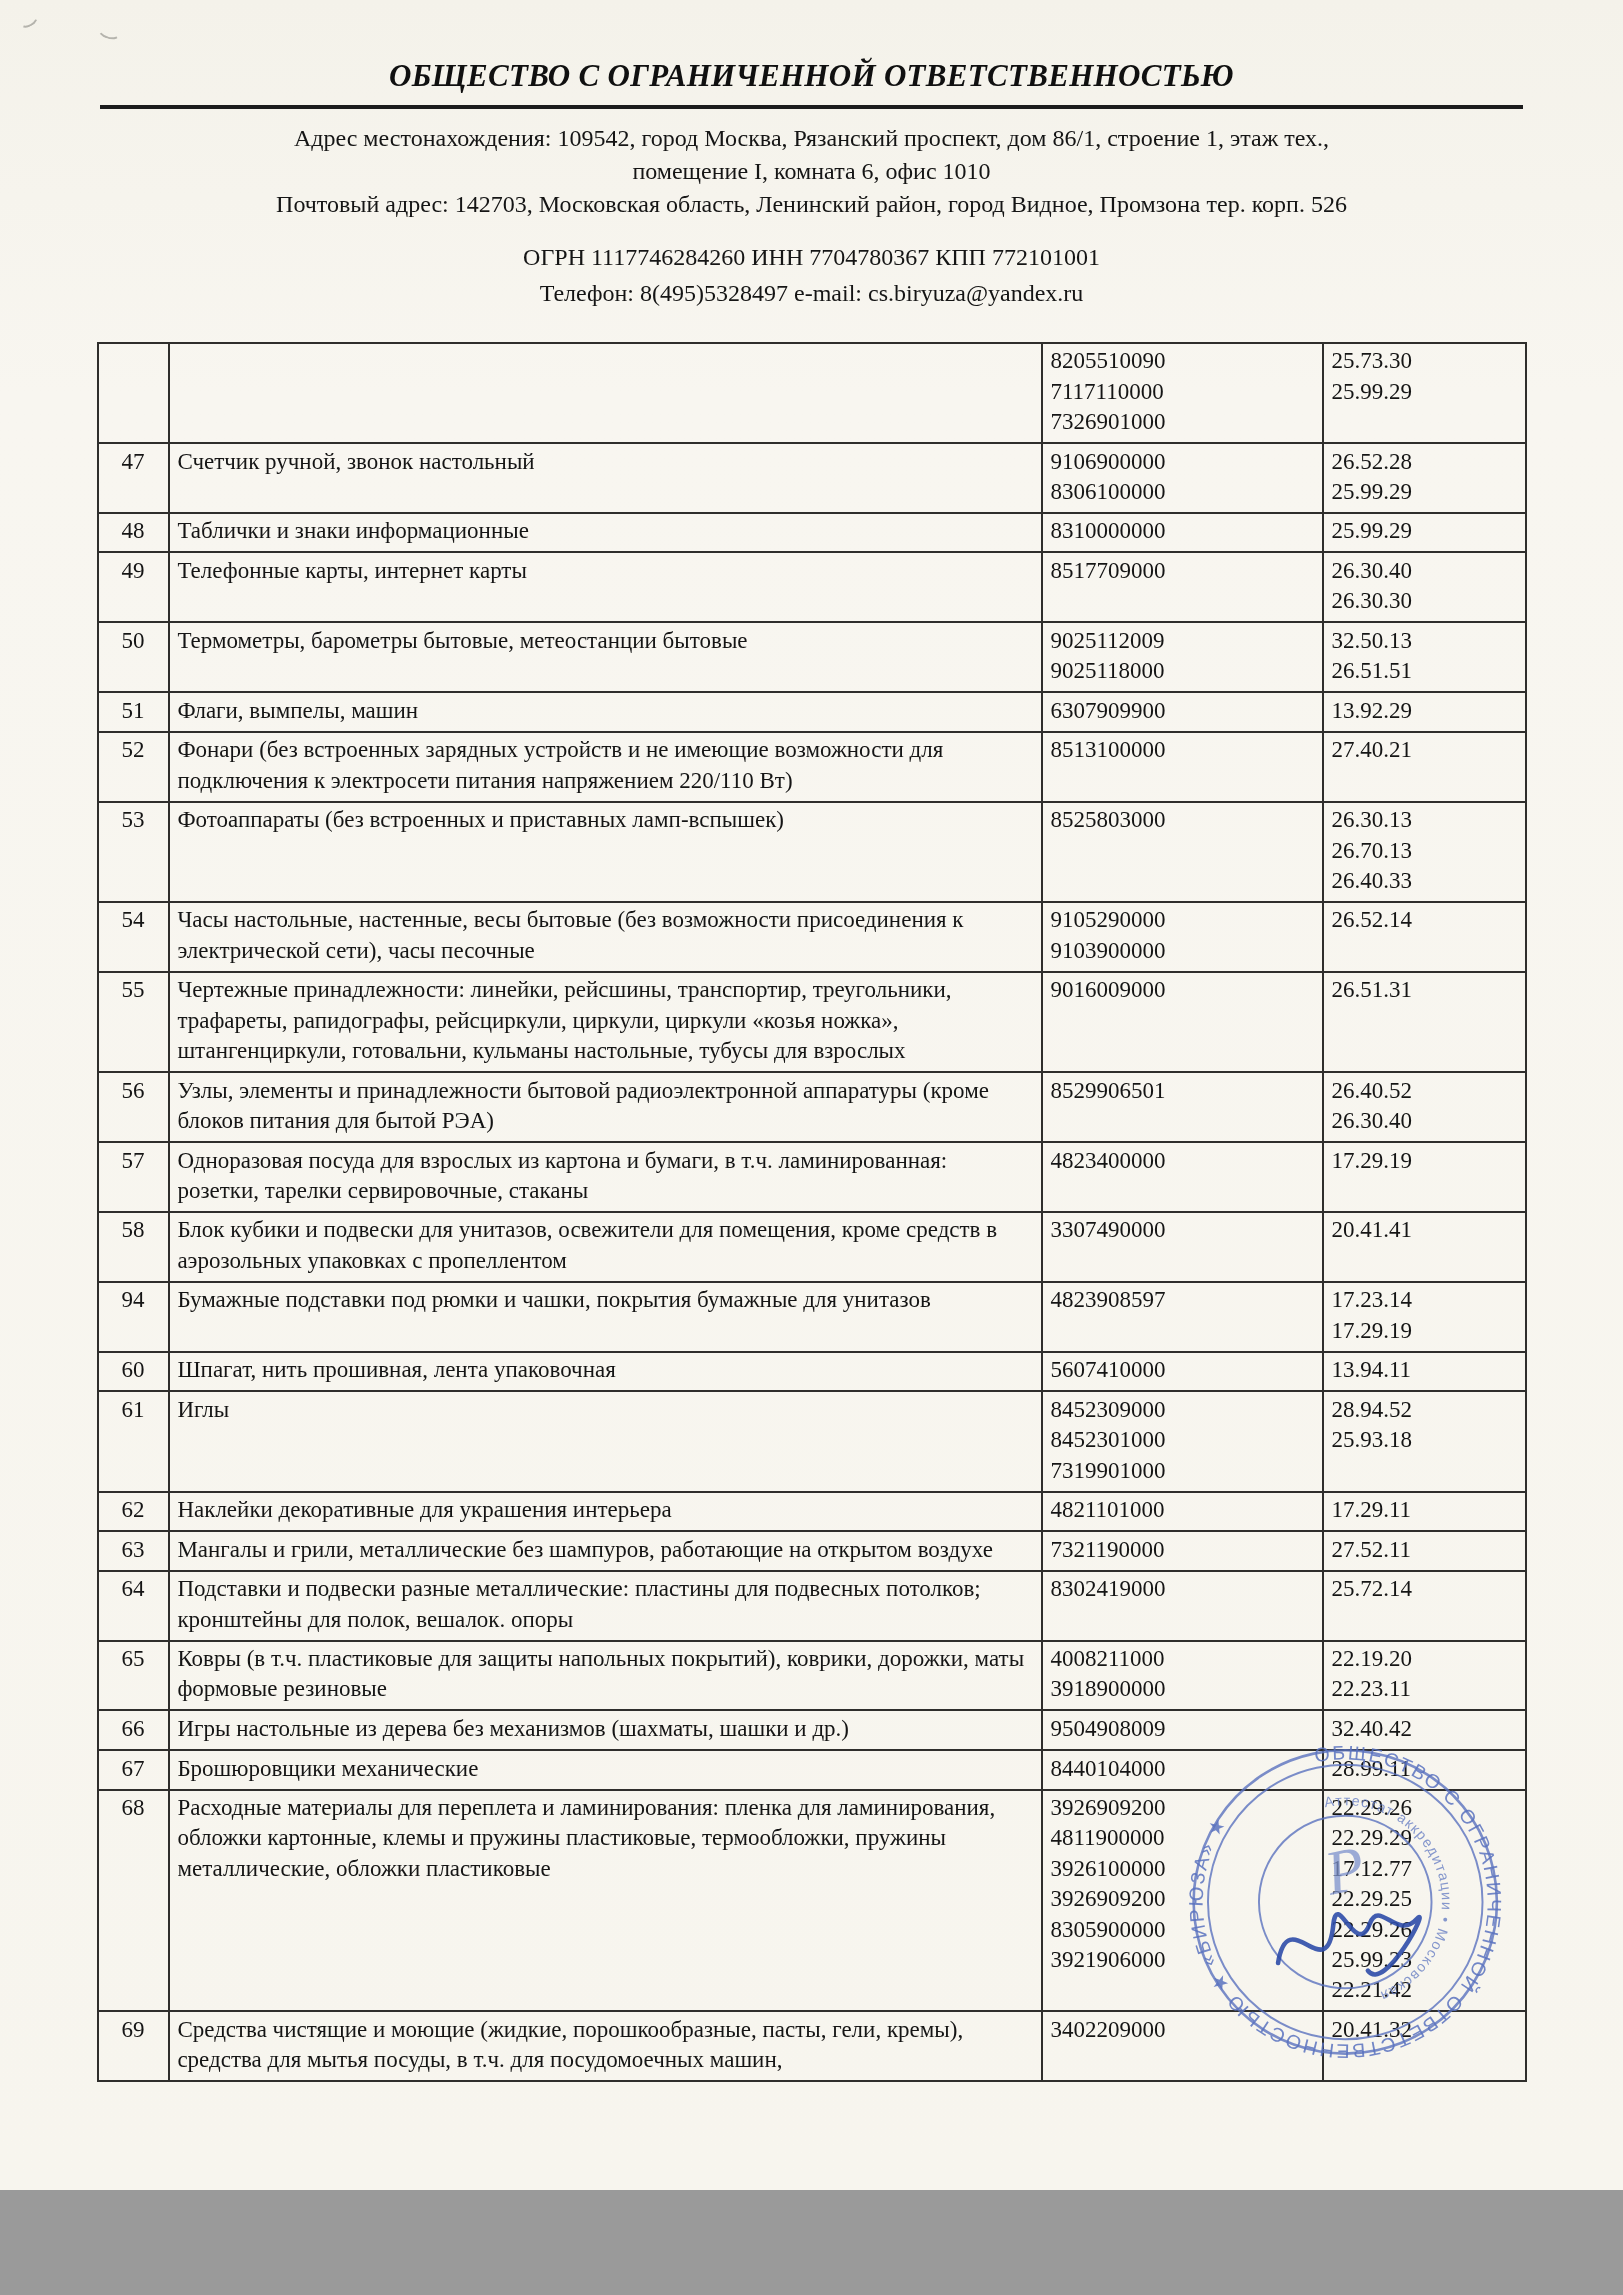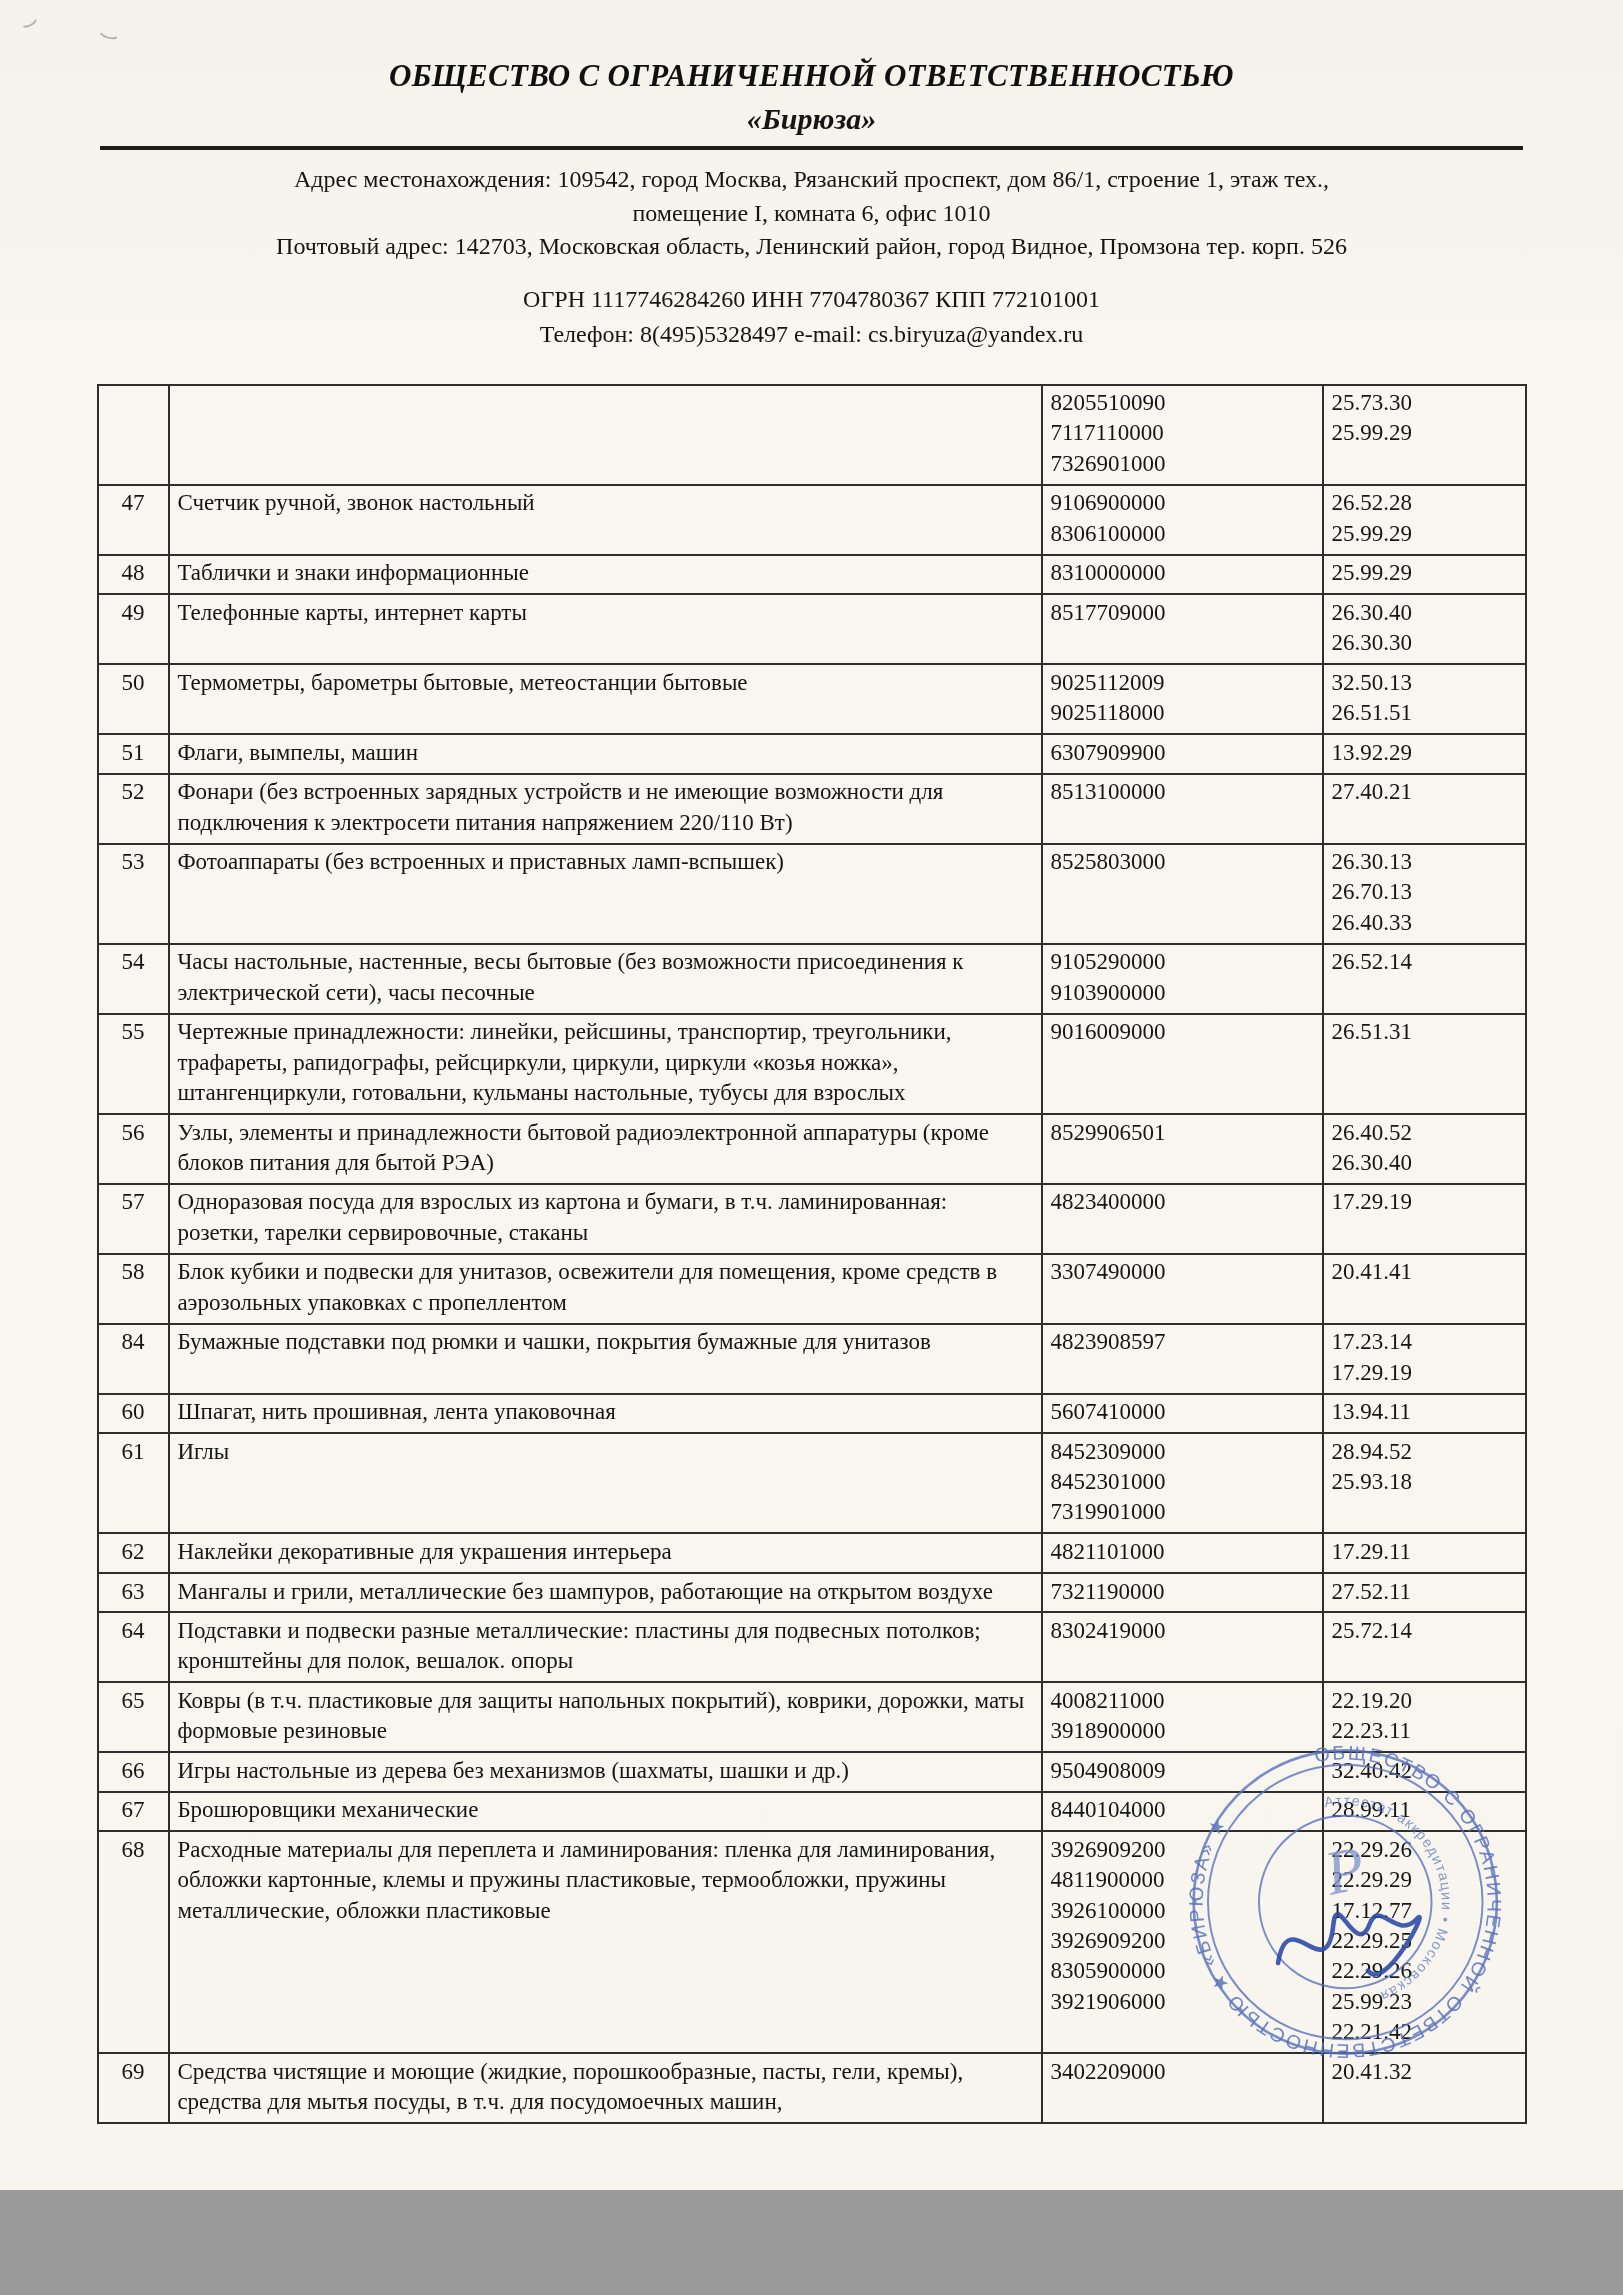--- a/index.html
+++ b/index.html
@@ -65,21 +65,20 @@
 </head>
 <body>
 
 <div class="page">
 
   <span class="pencil-mark pm1"></span>
   <span class="pencil-mark pm2"></span>
 
   <div class="header">
     <div class="company-type">ОБЩЕСТВО С ОГРАНИЧЕННОЙ ОТВЕТСТВЕННОСТЬЮ</div>
-    <div class="company-name">«Бирюза»</div>
     <hr class="rule">
     <div class="addr">Адрес местонахождения: 109542, город Москва, Рязанский проспект, дом 86/1, строение 1, этаж тех.,
 помещение I, комната 6, офис 1010</div>
     <div class="addr">Почтовый адрес: 142703, Московская область, Ленинский район, город Видное, Промзона тер. корп. 526</div>
     <div class="reg">ОГРН 1117746284260 ИНН 7704780367 КПП 772101001</div>
     <div class="contact">Телефон: 8(495)5328497 e-mail: cs.biryuza@yandex.ru</div>
   </div>
 
   <table class="doc-table">
     <colgroup>
@@ -173,21 +172,21 @@
           <td class="tnved-code-cell">4823400000</td>
           <td class="okpd-code-cell">17.29.19</td>
         </tr>
         <tr>
           <td class="row-number-cell">58</td>
           <td class="description-cell">Блок кубики и подвески для унитазов, освежители для помещения, кроме средств в аэрозольных упаковках с пропеллентом</td>
           <td class="tnved-code-cell">3307490000</td>
           <td class="okpd-code-cell">20.41.41</td>
         </tr>
         <tr>
-          <td class="row-number-cell">84</td>
+          <td class="row-number-cell">94</td>
           <td class="description-cell">Бумажные подставки под рюмки и чашки, покрытия бумажные для унитазов</td>
           <td class="tnved-code-cell">4823908597</td>
           <td class="okpd-code-cell">17.23.14
 17.29.19</td>
         </tr>
         <tr>
           <td class="row-number-cell">60</td>
           <td class="description-cell">Шпагат, нить прошивная, лента упаковочная</td>
           <td class="tnved-code-cell">5607410000</td>
           <td class="okpd-code-cell">13.94.11</td>

